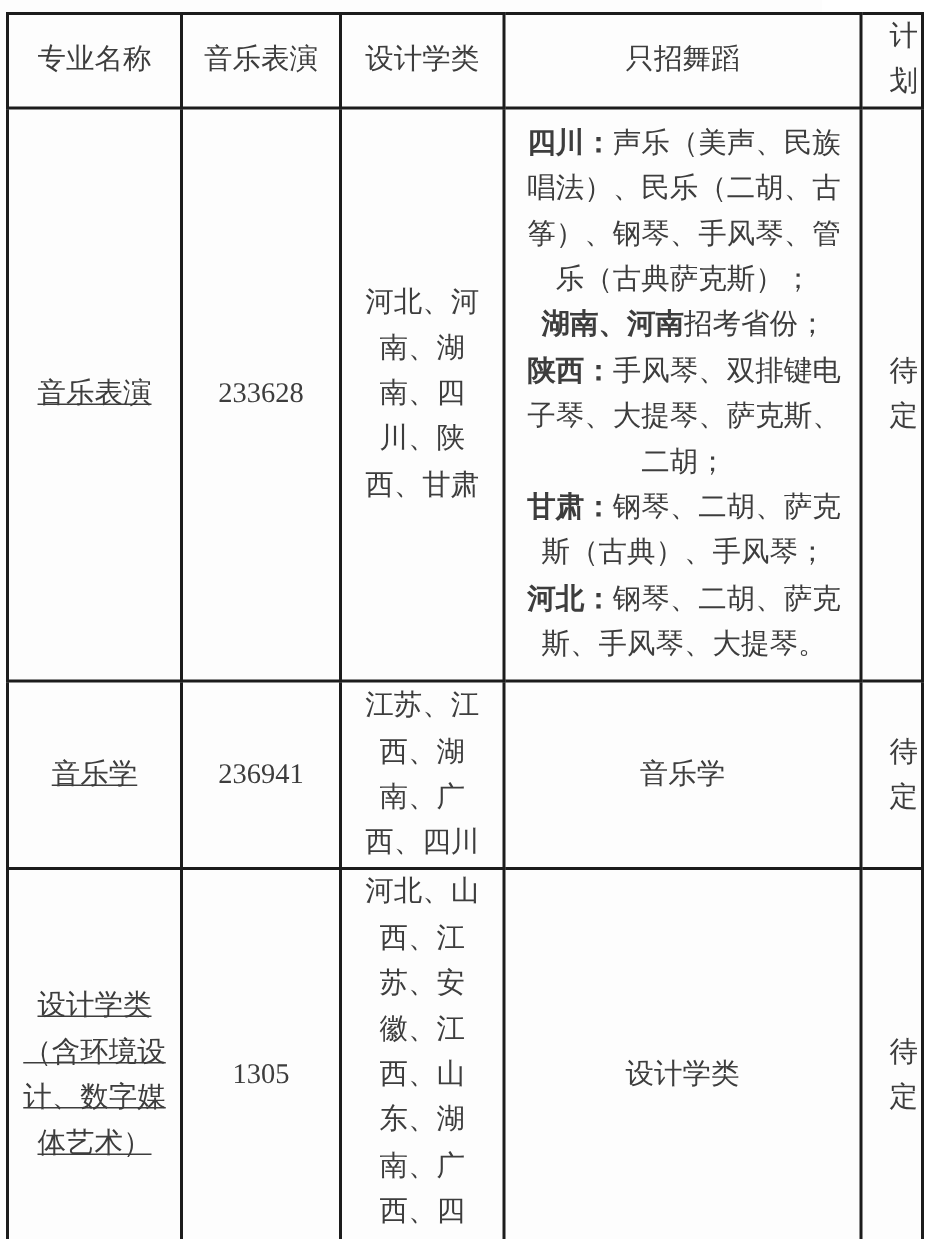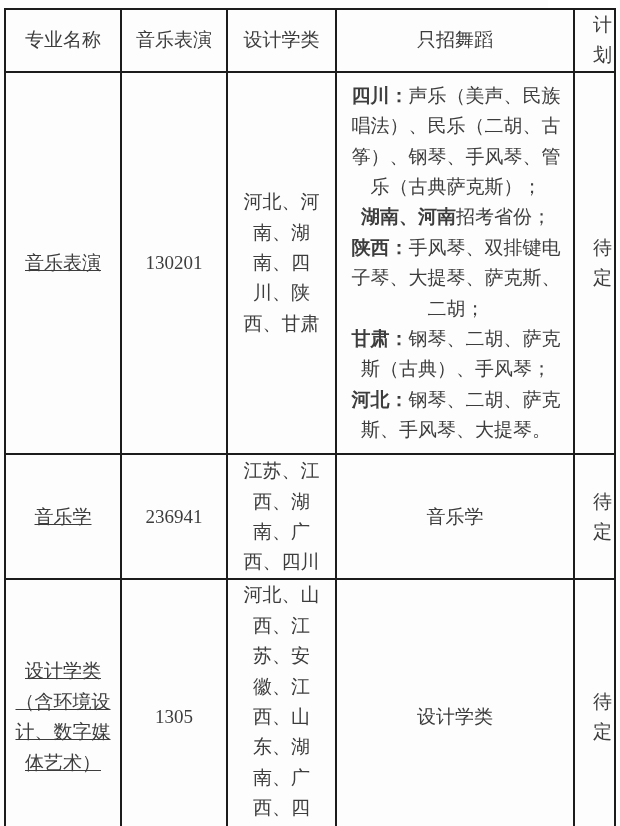--- a/index.html
+++ b/index.html
@@ -75,21 +75,21 @@
       <tr class="header-row">
         <th>专业名称</th>
         <th>音乐表演</th>
         <th>设计学类</th>
         <th>只招舞蹈</th>
         <th class="h-plan">计划</th>
       </tr>
 
       <tr class="row-1">
         <td class="major-cell">音乐表演</td>
-        <td>130201</td>
+        <td>233628</td>
         <td class="prov-cell">河北、河南、湖南、四川、陕西、甘肃</td>
         <td class="dir-cell-left">
           <p><span class="b">四川：</span><span>声乐（美声、民族唱法）、民乐（二胡、古筝）、钢琴、手风琴、管乐（古典萨克斯）；</span></p>
           <p><span class="b">湖南、河南</span><span>招考省份；</span></p>
           <p><span class="b">陕西：</span><span>手风琴、双排键电子琴、大提琴、萨克斯、二胡；</span></p>
           <p><span class="b">甘肃：</span><span>钢琴、二胡、萨克斯（古典）、手风琴；</span></p>
           <p><span class="b">河北：</span><span>钢琴、二胡、萨克斯、手风琴、大提琴。</span></p>
         </td>
         <td class="plan-cell">待定</td>
       </tr>

